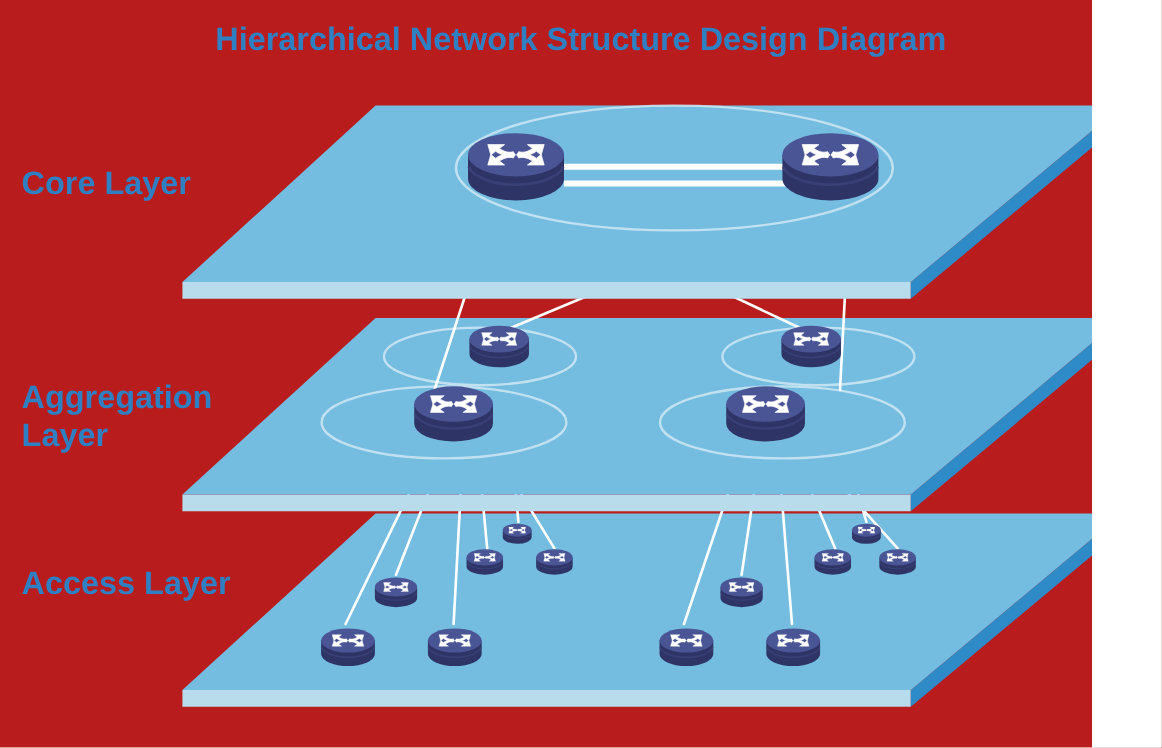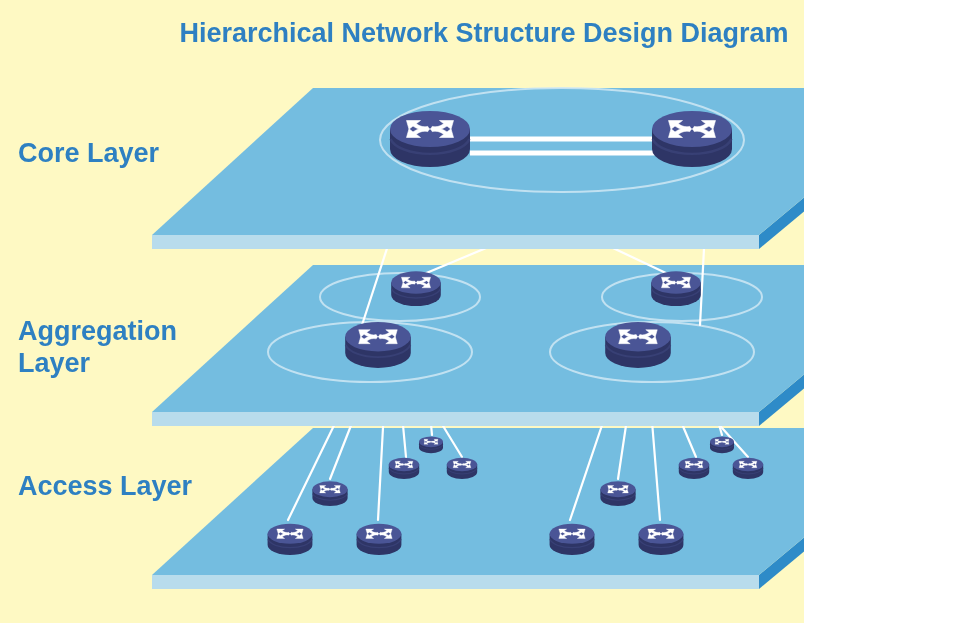--- a/index.html
+++ b/index.html
@@ -5,23 +5,23 @@
   html, body {
     margin: 0;
     padding: 0;
     background: #ffffff;
   }
   body {
     font-family: "Liberation Sans", sans-serif;
   }
   #stage {
     position: relative;
-    width: 804px;
+    width: 910px;
     height: 623px;
-    background: #fef9c3;
+    background: #b91c1c;
     overflow: hidden;
   }
   #diagram-svg {
     position: absolute;
     left: 0;
     top: 0;
     width: 968px;
     height: 623px;
   }
   .title-text {

